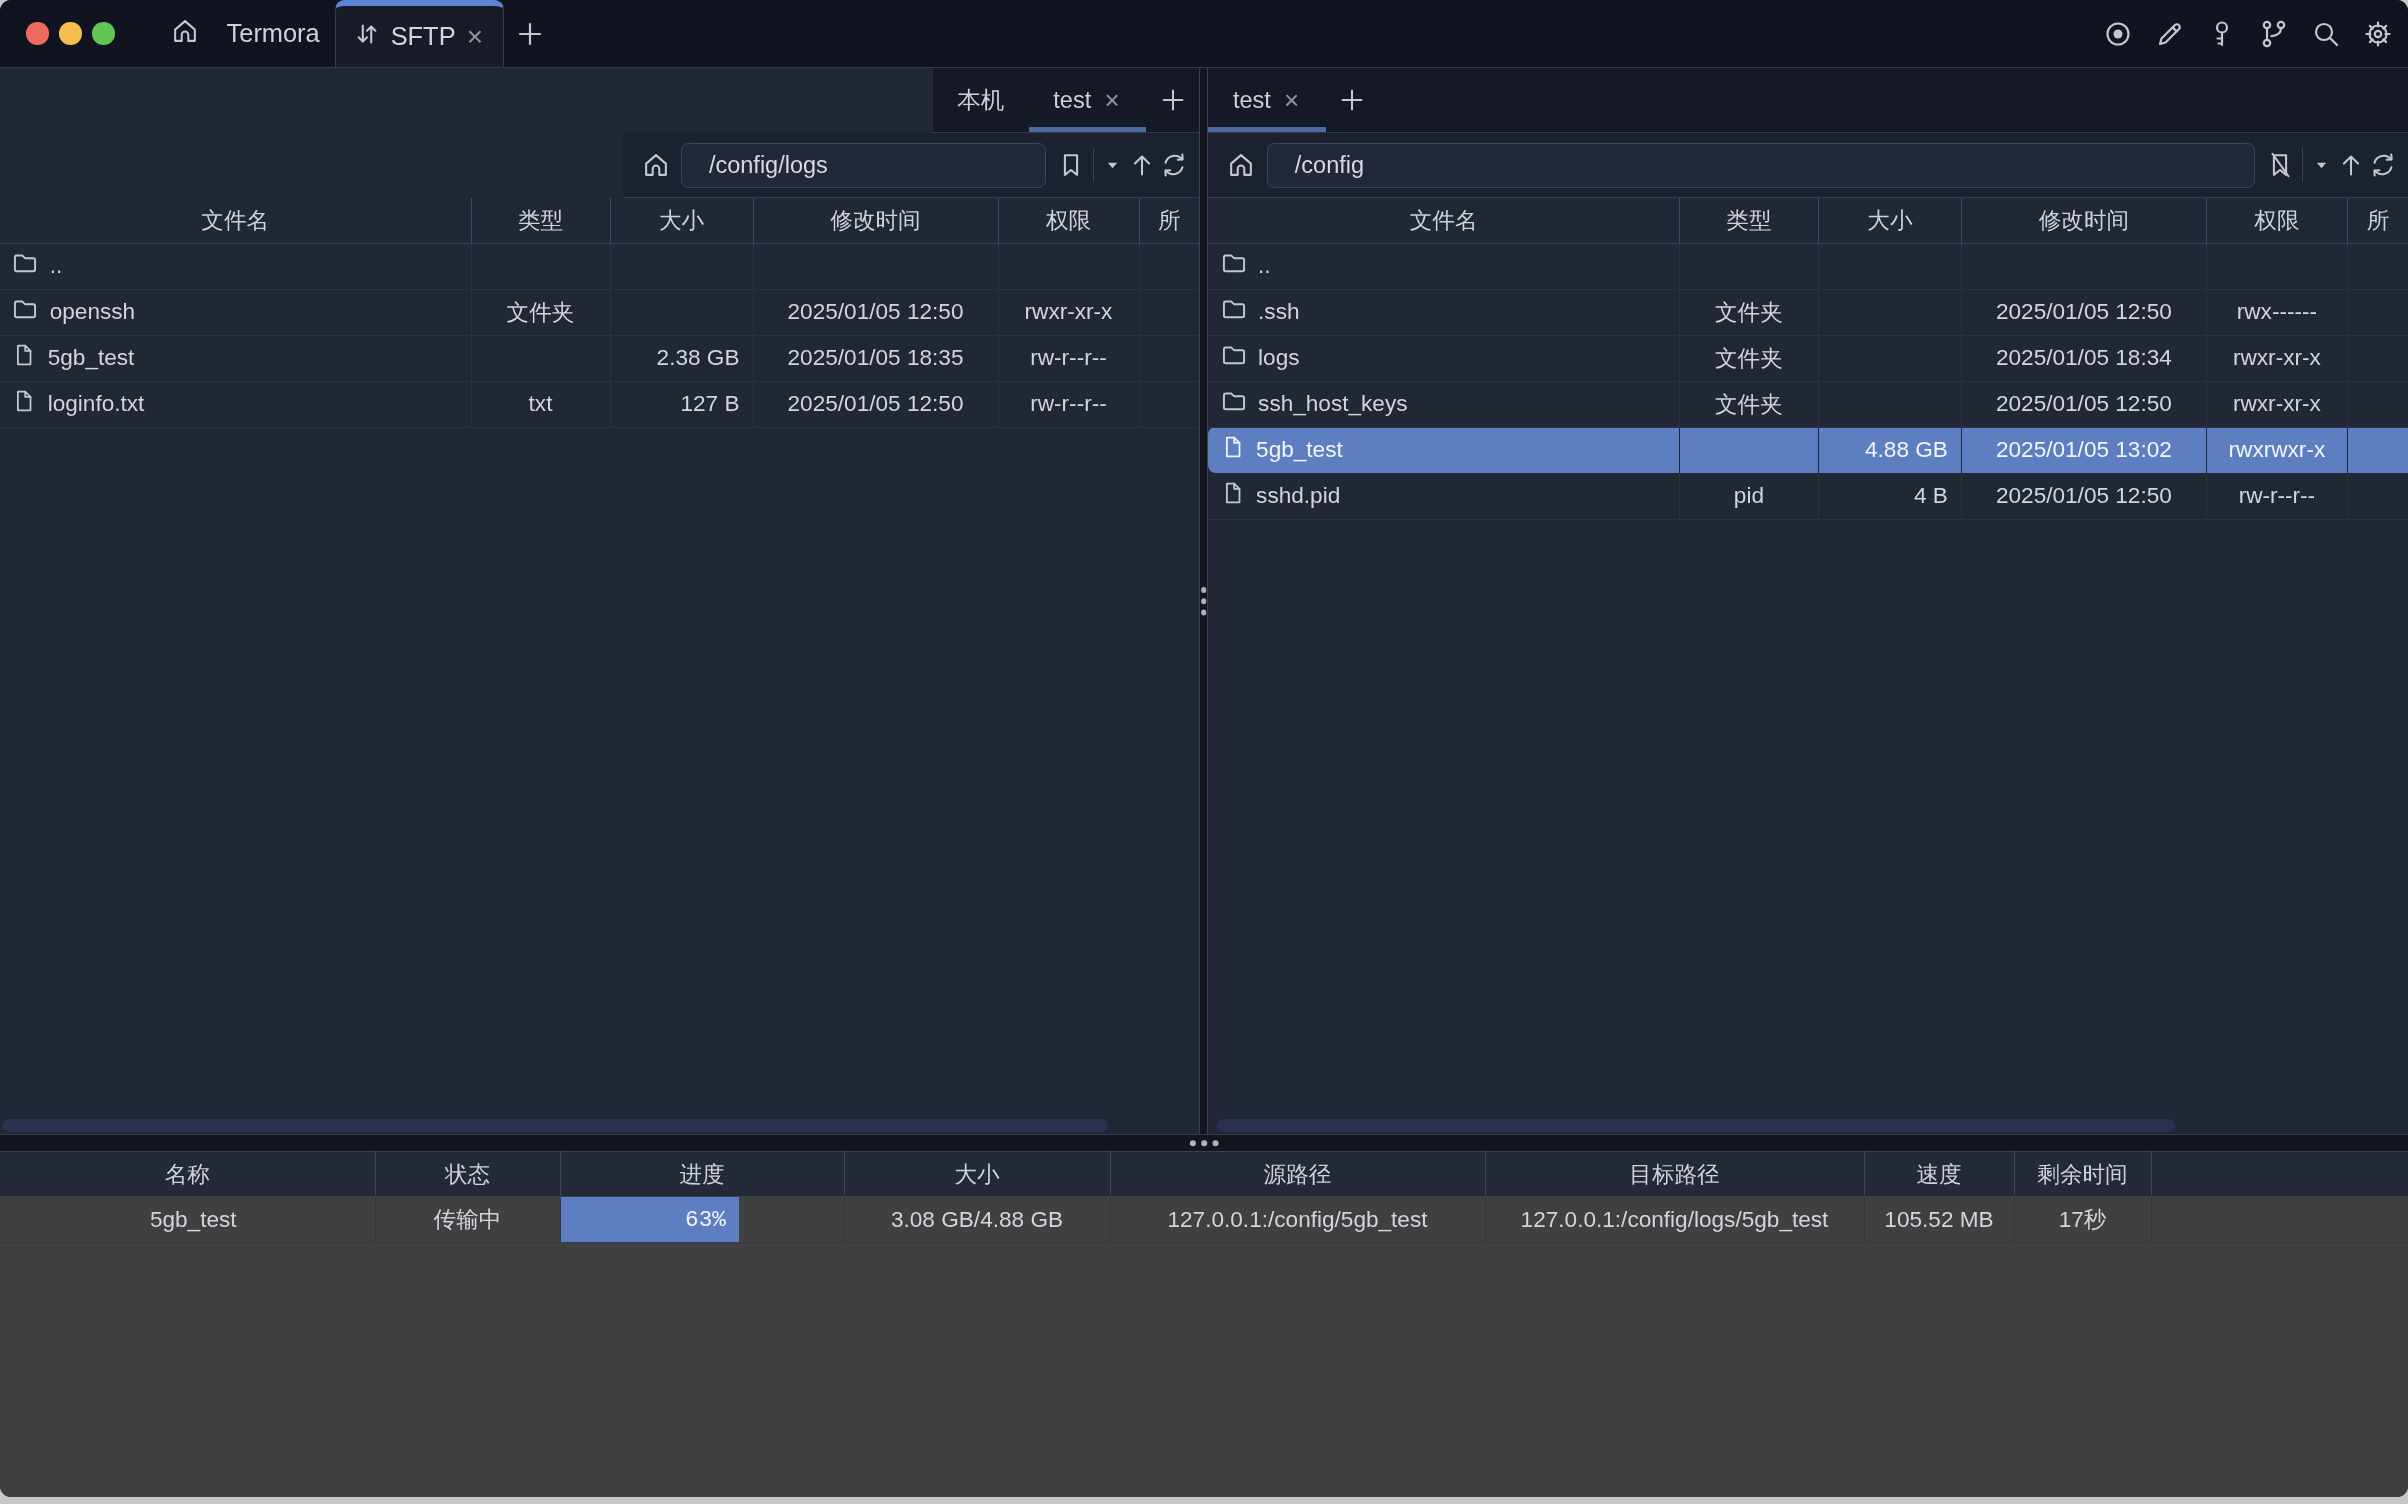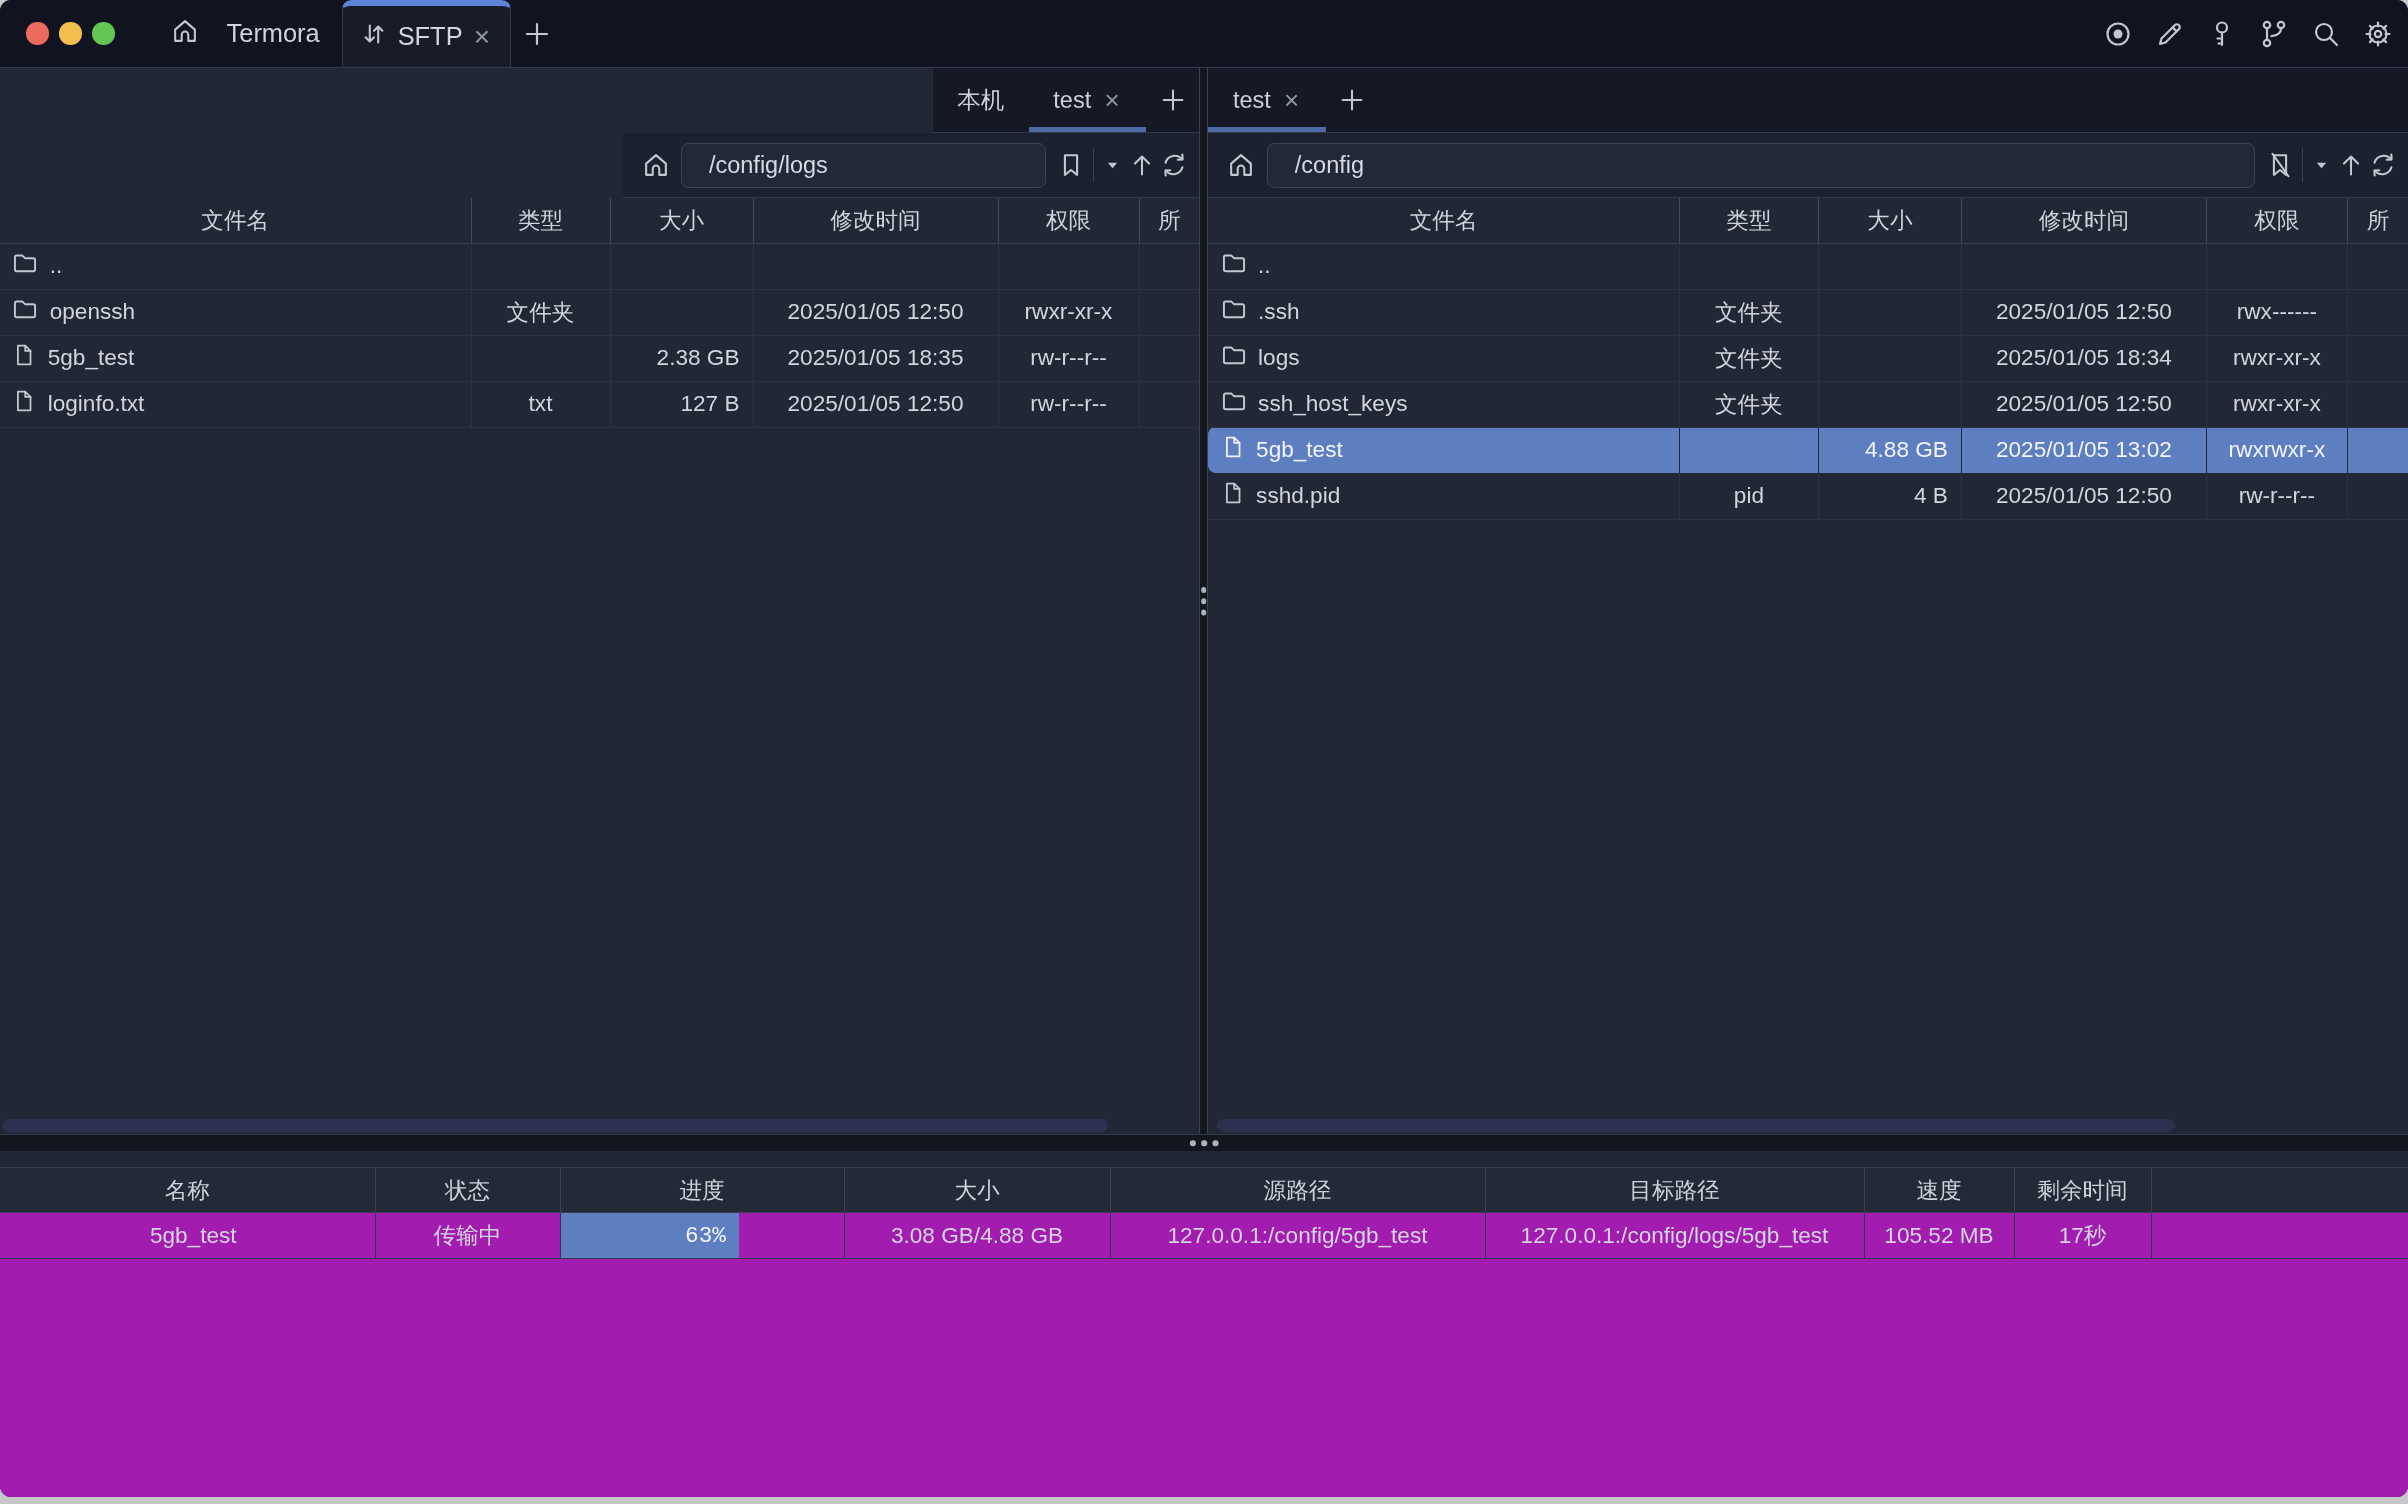--- a/index.html
+++ b/index.html
@@ -6,21 +6,21 @@
     font-family:"Liberation Sans","DejaVu Sans",sans-serif;overflow:hidden;}
   .window{position:absolute;left:0;top:0;right:0;bottom:7.5px;background:#222736;
     border-radius:11.3px;overflow:hidden;display:flex;flex-direction:column;}
   
   .titlebar{height:68px;flex:0 0 68px;background:#111420;display:flex;align-items:stretch;
     border-bottom:0.9px solid #343a4e;box-sizing:border-box;position:relative;}
   .lights{display:flex;align-items:center;gap:10.4px;padding:0 0 0 26px;}
   .light{width:22.6px;height:22.6px;border-radius:50%;}
   .light.red{background:#ed6a5e;} .light.yellow{background:#f5bf4f;} .light.green{background:#62c554;}
   .apptab{display:flex;align-items:center;gap:27px;margin-left:55px;color:#cfd3da;font-size:25.4px;}
-  .tab-active{margin-left:22px;width:169px;box-sizing:border-box;background:#181c28;
+  .tab-active{margin-left:15px;width:169px;box-sizing:border-box;background:#181c28;
     border-left:0.9px solid #353b4f;border-right:0.9px solid #353b4f;border-top:6.6px solid #5b83d6;
     border-radius:9.4px 9.4px 0 0;display:flex;align-items:center;justify-content:center;gap:9.4px;
     color:#d3d6de;font-size:25.4px;}
   .tab-close{color:#8e95a2;font-size:28px;line-height:1;padding:0 1.9px;cursor:default;}
   .plus-btn{display:flex;align-items:center;justify-content:center;width:53px;color:#cdd1d9;}
   .tb-icons{position:absolute;right:13px;top:0;height:68px;display:flex;align-items:center;gap:18px;}
   .tb-icons .icb{width:34px;height:34px;display:flex;align-items:center;justify-content:center;}
   svg.ic{stroke:#c3c7d0;fill:none;stroke-width:2.2;stroke-linecap:round;stroke-linejoin:round;}
   
   .main{height:1066px;flex:0 0 1066px;display:flex;}
@@ -60,21 +60,21 @@
   tr.selected td:first-child{border-radius:7.5px 0 0 7.5px;}
   tr.selected svg.ic{stroke:#eef2fa;}
   .hscroll{position:absolute;bottom:1.9px;height:13px;border-radius:6.6px;background:#2c3150;}
   .pane.left .hscroll{left:1.9px;width:1106px;}
   .pane.right .hscroll{left:8.5px;width:958px;}
   
   .hsplitter{height:17px;flex:0 0 17px;background:#13161f;border-top:0.9px solid #343a4e;
     box-sizing:border-box;position:relative;}
   .hdots{position:absolute;left:50%;top:50%;width:5.6px;height:5.6px;border-radius:50%;background:#aeb3bd;
     transform:translate(-50%,-50%);box-shadow:-11.3px 0 0 #aeb3bd,11.3px 0 0 #aeb3bd;}
-  .bottom{flex:1;background:#a21caf;margin-top:16px;}
+  .bottom{flex:1;background:#404040;}
   table.ttab{border-collapse:collapse;table-layout:fixed;width:100%;}
   table.ttab th{height:45px;box-sizing:border-box;font-weight:normal;font-size:22.6px;color:#ced2db;
     background:#242938;border-right:0.9px solid #3c4357;border-bottom:0.9px solid #394056;
     border-top:0.9px solid #394056;overflow:hidden;white-space:nowrap;}
   table.ttab td{height:46px;box-sizing:border-box;font-size:22.6px;color:#d2d5de;text-align:center;
     border-right:0.9px solid #323849;border-bottom:0.9px solid #343a4e;overflow:hidden;white-space:nowrap;}
   table.ttab th:last-child,table.ttab td:last-child{border-right:none;}
   td.t-name{text-align:left;padding-left:13px;}
   td.t-prog{position:relative;padding:0;}
   .progress-fill{position:absolute;left:0;top:0;bottom:0;background:#5d7ec1;display:flex;

